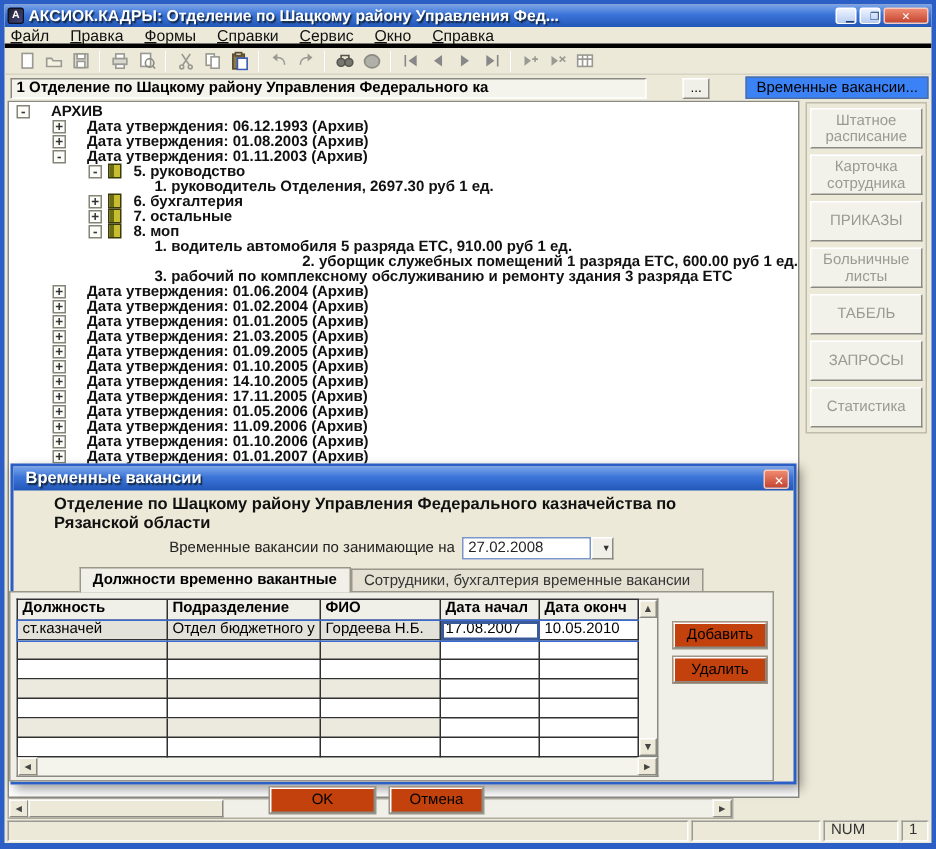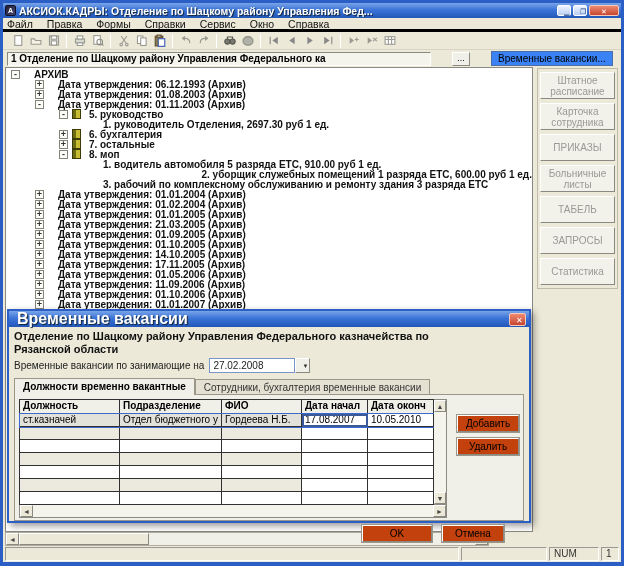--- a/index.html
+++ b/index.html
@@ -19,21 +19,21 @@
   
   .menubar{height:14px;flex:none;display:flex;align-items:center;padding:0 4px;gap:14px;font-size:10.5px;border-bottom:3px solid #000000;}
   .menu-item{white-space:nowrap;color:#111;}
   
   .toolbar{height:18px;flex:none;display:flex;align-items:center;padding:0 3px;border-bottom:1px solid #d8d4c4;}
   .tb-group{display:flex;align-items:center;gap:1px;padding:0 3px;}
   .tb-sep{width:1px;height:14px;background:#b8b4a4;border-right:1px solid #fff;margin:0 1px;}
   .tb-icon{width:17px;height:15px;display:flex;align-items:center;justify-content:center;}
   .tb-icon svg{display:block;}
   
-  .recordbar{height:17px;flex:none;display:flex;align-items:center;padding:1px 2px 1px 4px;gap:21px;}
+  .recordbar{height:17px;flex:none;display:flex;align-items:center;padding:1px 2px 1px 4px;gap:21px;justify-content:space-between;}
   .recfield{width:424px;height:14px;background:#f4f3ec;border:1px solid;border-color:#8a8a82 #fff #fff #8a8a82;
     font-size:10px;font-weight:bold;padding:0 3px;line-height:12px;white-space:nowrap;overflow:hidden;}
   .dots-btn{width:18px;height:14px;font-size:9px;line-height:9px;background:#f0efe8;border:1px solid;border-color:#fff #8a8a82 #8a8a82 #fff;padding:0;}
   .vac-btn{height:15px;font-size:10px;background:#3b82f6;border:1px solid #4a6ea8;padding:0 6px;}
   
   .mainarea{flex:1;display:flex;align-items:stretch;overflow:hidden;}
   .tree{flex:1;margin:0 0 0 2px;background:#fff;border:1px solid #8a8a82;overflow:hidden;padding-top:1px;}
   .tree-row{display:flex;align-items:center;height:10px;font-size:10px;font-weight:bold;white-space:nowrap;color:#111;}
   .expander{width:9px;height:9px;flex:none;border:1px solid #848478;background:#fcfcf8;
     font-size:9px;line-height:6px;text-align:center;color:#333;font-weight:bold;}
@@ -54,24 +54,24 @@
   .status-pane{border:1px solid;border-color:#9a9a94 #fff #fff #9a9a94;padding:0 4px;line-height:12px;}
   .sp-main{flex:1;}
   .sp-a{width:86px;}
   .sp-num{width:50px;}
   .sp-pg{width:18px;}
   
   .dialog{position:absolute;left:4px;top:306px;width:524px;height:214px;background:#ece9d8;
     border:2px solid #2b5fc6;box-shadow:3px 3px 7px rgba(0,0,0,.4);display:flex;flex-direction:column;}
   .dlg-title{height:16px;flex:none;display:flex;align-items:center;padding:0 3px 0 8px;
     background:linear-gradient(180deg,#7aa4e8 0%,#3b74d8 45%,#2257b8 100%);color:#fff;}
-  .dlg-title-text{flex:1;font-size:16px;font-weight:bold;text-shadow:1px 1px 1px #123;}
+  .dlg-title-text{flex:1;font-size:11px;font-weight:bold;text-shadow:1px 1px 1px #123;}
   .dlg-close{width:17px;height:13px;border:1px solid #f8c8b8;border-radius:2px;color:#fff;font-size:8px;line-height:11px;text-align:center;
     background:linear-gradient(180deg,#ee8a70,#c64530);}
-  .dlg-body{flex:1;padding:3px 5px 2px 5px;display:flex;flex-direction:column;}
+  .dlg-body{flex:1;padding:3px 21px 2px 5px;display:flex;flex-direction:column;align-items:center;}
   .org-name{font-size:11px;font-weight:bold;line-height:12.5px;width:450px;color:#111;}
   .date-row{display:flex;align-items:center;margin-top:3px;gap:5px;font-size:10px;color:#222;}
   .date-combo{display:flex;}
   .date-field{width:86px;height:15px;background:#fff;border:1px solid #7a96c8;font-size:10px;padding:1px 3px;}
   .date-drop{width:15px;height:15px;background:#f0efe8;border:1px solid;border-color:#fff #8a8a82 #8a8a82 #fff;
     font-size:6px;line-height:13px;text-align:center;color:#333;}
   .tabs{display:flex;margin-top:4px;align-items:flex-end;}
   .tab{font-size:10px;padding:2px 8px 1px 8px;border:1px solid #9a968a;border-bottom:0;background:#e4e1d2;color:#333;white-space:nowrap;}
   .tab.active{font-weight:bold;background:#f0efe8;position:relative;top:1px;padding-bottom:3px;color:#000;}
   .tab-panel{border:1px solid #9a968a;background:#f0efe8;padding:4px 4px 2px 4px;display:flex;flex:1;}
@@ -308,21 +308,21 @@
           <div>1. водитель автомобиля 5 разряда ЕТС,   910.00 руб  1 ед.</div>
         </div>
         <div class="tree-row" style="padding-left: 97px; justify-content: flex-end;">
           <div>2. уборщик  служебных помещений 1 разряда ЕТС,   600.00 руб  1 ед.</div>
         </div>
         <div class="tree-row" style="padding-left: 97px;">
           <div>3. рабочий по комплексному обслуживанию и ремонту здания 3 разряда ЕТС</div>
         </div>
         <div class="tree-row" style="padding-left: 29px;">
           <div class="expander" style="margin-right: 14px;">+</div>
-          <div>Дата утверждения: 01.01.2004 (Архив)</div>
+          <div>Дата утверждения: 01.06.2004 (Архив)</div>
         </div>
         <div class="tree-row" style="padding-left: 29px;">
           <div class="expander" style="margin-right: 14px;">+</div>
           <div>Дата утверждения: 01.02.2004 (Архив)</div>
         </div>
         <div class="tree-row" style="padding-left: 29px;">
           <div class="expander" style="margin-right: 14px;">+</div>
           <div>Дата утверждения: 01.01.2005 (Архив)</div>
         </div>
         <div class="tree-row" style="padding-left: 29px;">

